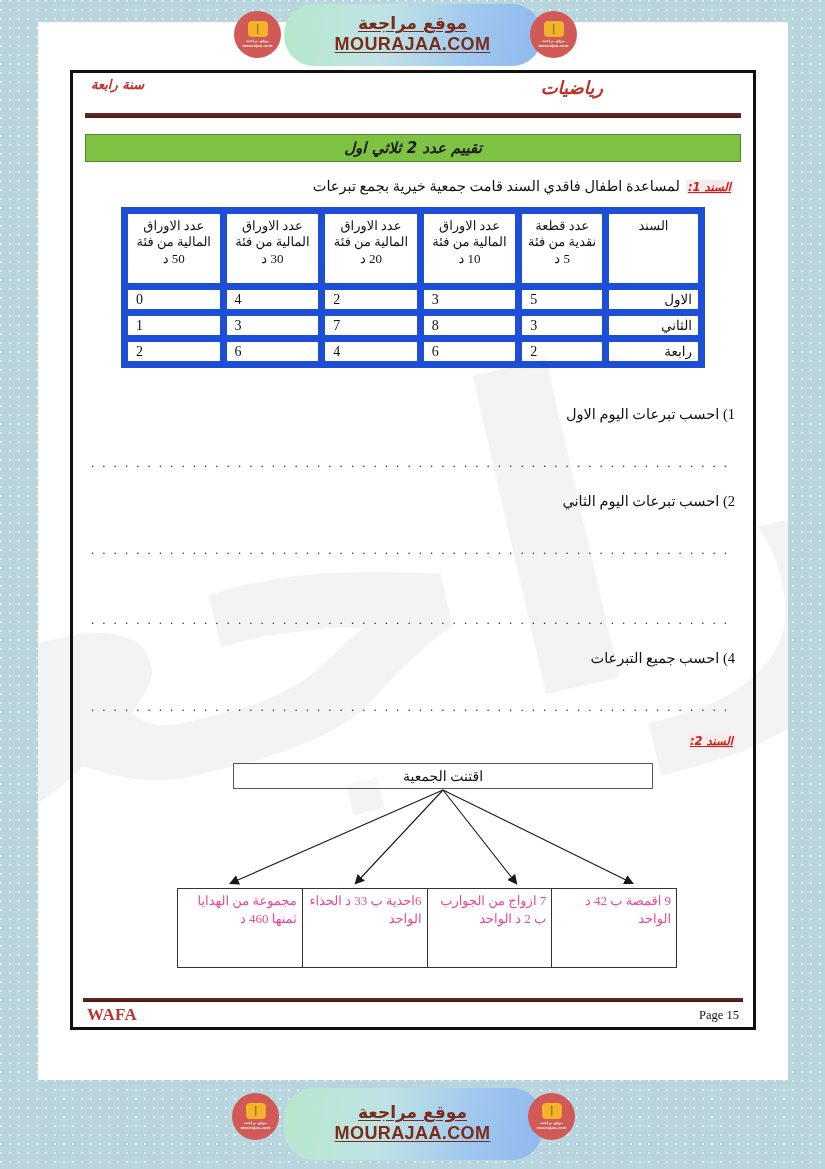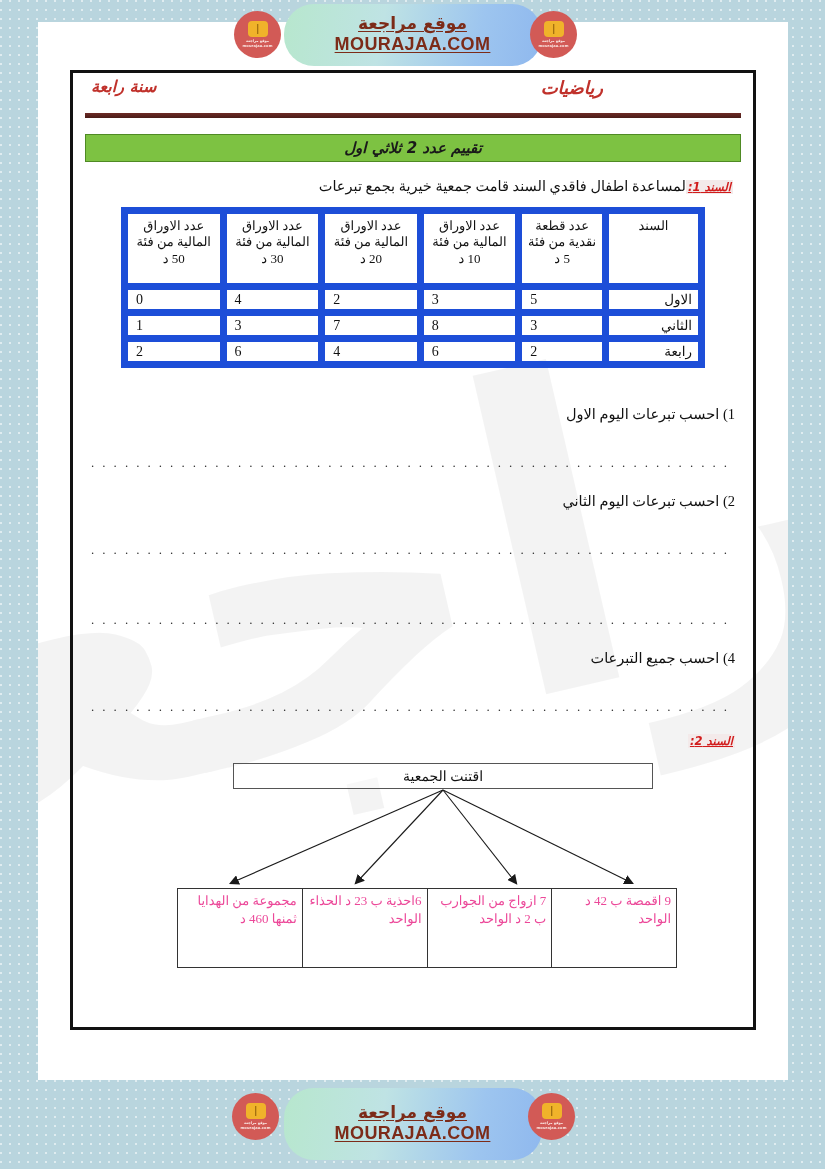--- a/index.html
+++ b/index.html
@@ -141,21 +141,21 @@
     margin-top: 4px;
   }
   .hdr .subject {
     position: absolute; right: 140px; top: 0;
     font-size: 18px; font-weight: 700; font-style: italic;
     color: #c0312b;
     font-family: "DejaVu Sans", sans-serif;
   }
   .hdr .level {
     position: absolute; left: 8px; top: 0;
-    font-size: 16px; font-weight: 700; font-style: italic;
+    font-size: 13px; font-weight: 700; font-style: italic;
     color: #c0312b;
     font-family: "DejaVu Sans", sans-serif;
   }
   .rule-thick {
     height: 5px;
     background: linear-gradient(#6d2b26, #4a1c18);
     margin: 2px 2px 0 2px;
   }
 
   
@@ -183,20 +183,21 @@
     font-family: "Liberation Serif", serif;
     padding-right: 6px;
   }
   .sanad-tag {
     font-family: "DejaVu Sans", sans-serif;
     font-size: 11.5px; font-weight: 700; font-style: italic;
     color: #d11b1b;
     text-decoration: underline;
     background: #f3eaea;
     padding: 0 2px;
+    margin-left: 6px;
   }
 
   
   .tbl-wrap { margin: 12px 0 0 0; display: flex; justify-content: center; }
   table.donations {
     border-collapse: collapse;
     direction: rtl;
     font-family: "Liberation Serif", serif;
     width: 584px;
   }
@@ -457,25 +458,32 @@
             </defs>
             <line x1="330" y1="27" x2="118" y2="120" stroke="#1a1a1a" stroke-width="1.1" marker-end="url(#ah)"></line>
             <line x1="330" y1="27" x2="243" y2="120" stroke="#1a1a1a" stroke-width="1.1" marker-end="url(#ah)"></line>
             <line x1="330" y1="27" x2="403" y2="120" stroke="#1a1a1a" stroke-width="1.1" marker-end="url(#ah)"></line>
             <line x1="330" y1="27" x2="519" y2="120" stroke="#1a1a1a" stroke-width="1.1" marker-end="url(#ah)"></line>
           </svg>
 
           <div class="d-boxes">
             <div class="d-box">9  اقمصة ب 42 د الواحد</div>
             <div class="d-box">7  ازواج من الجوارب ب 2 د الواحد</div>
-            <div class="d-box">6احذية ب 23 د الحذاء الواحد</div>
+            <div class="d-box">6احذية ب 33 د الحذاء الواحد</div>
             <div class="d-box">مجموعة من الهدايا ثمنها 460 د</div>
           </div>
         </div>
 
+        <div id="footer">
+          <div class="footer-rule"></div>
+          <div class="footer-row">
+            <div class="footer-left">WAFA</div>
+            <div class="footer-right">Page 15</div>
+          </div>
+        </div>
 
       </div>
     </div>
   </div>
 
   <div class="promo bottom">
     <div class="promo-logo l">
       <div class="logo-mark"></div>
       <div class="logo-cap">موقع مراجعة<br>mourajaa.com</div>
     </div>

